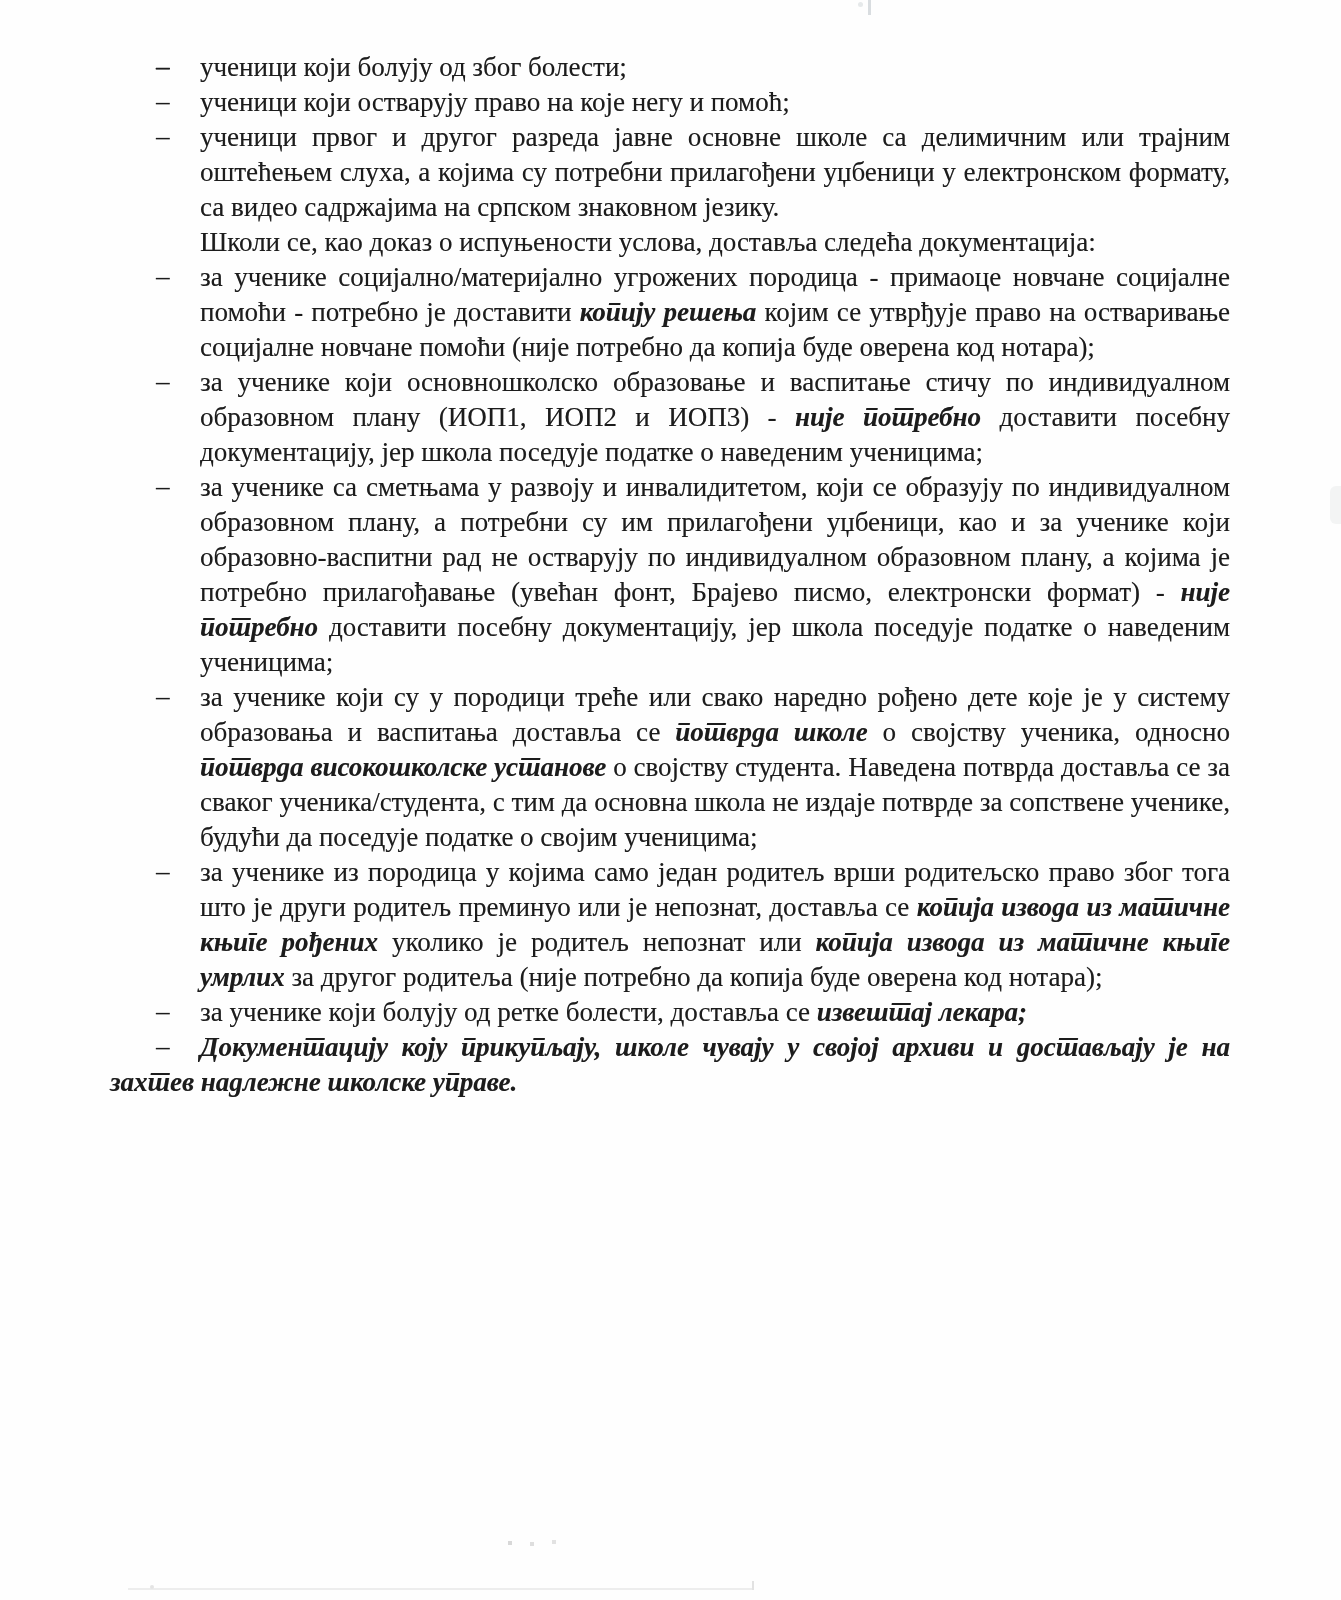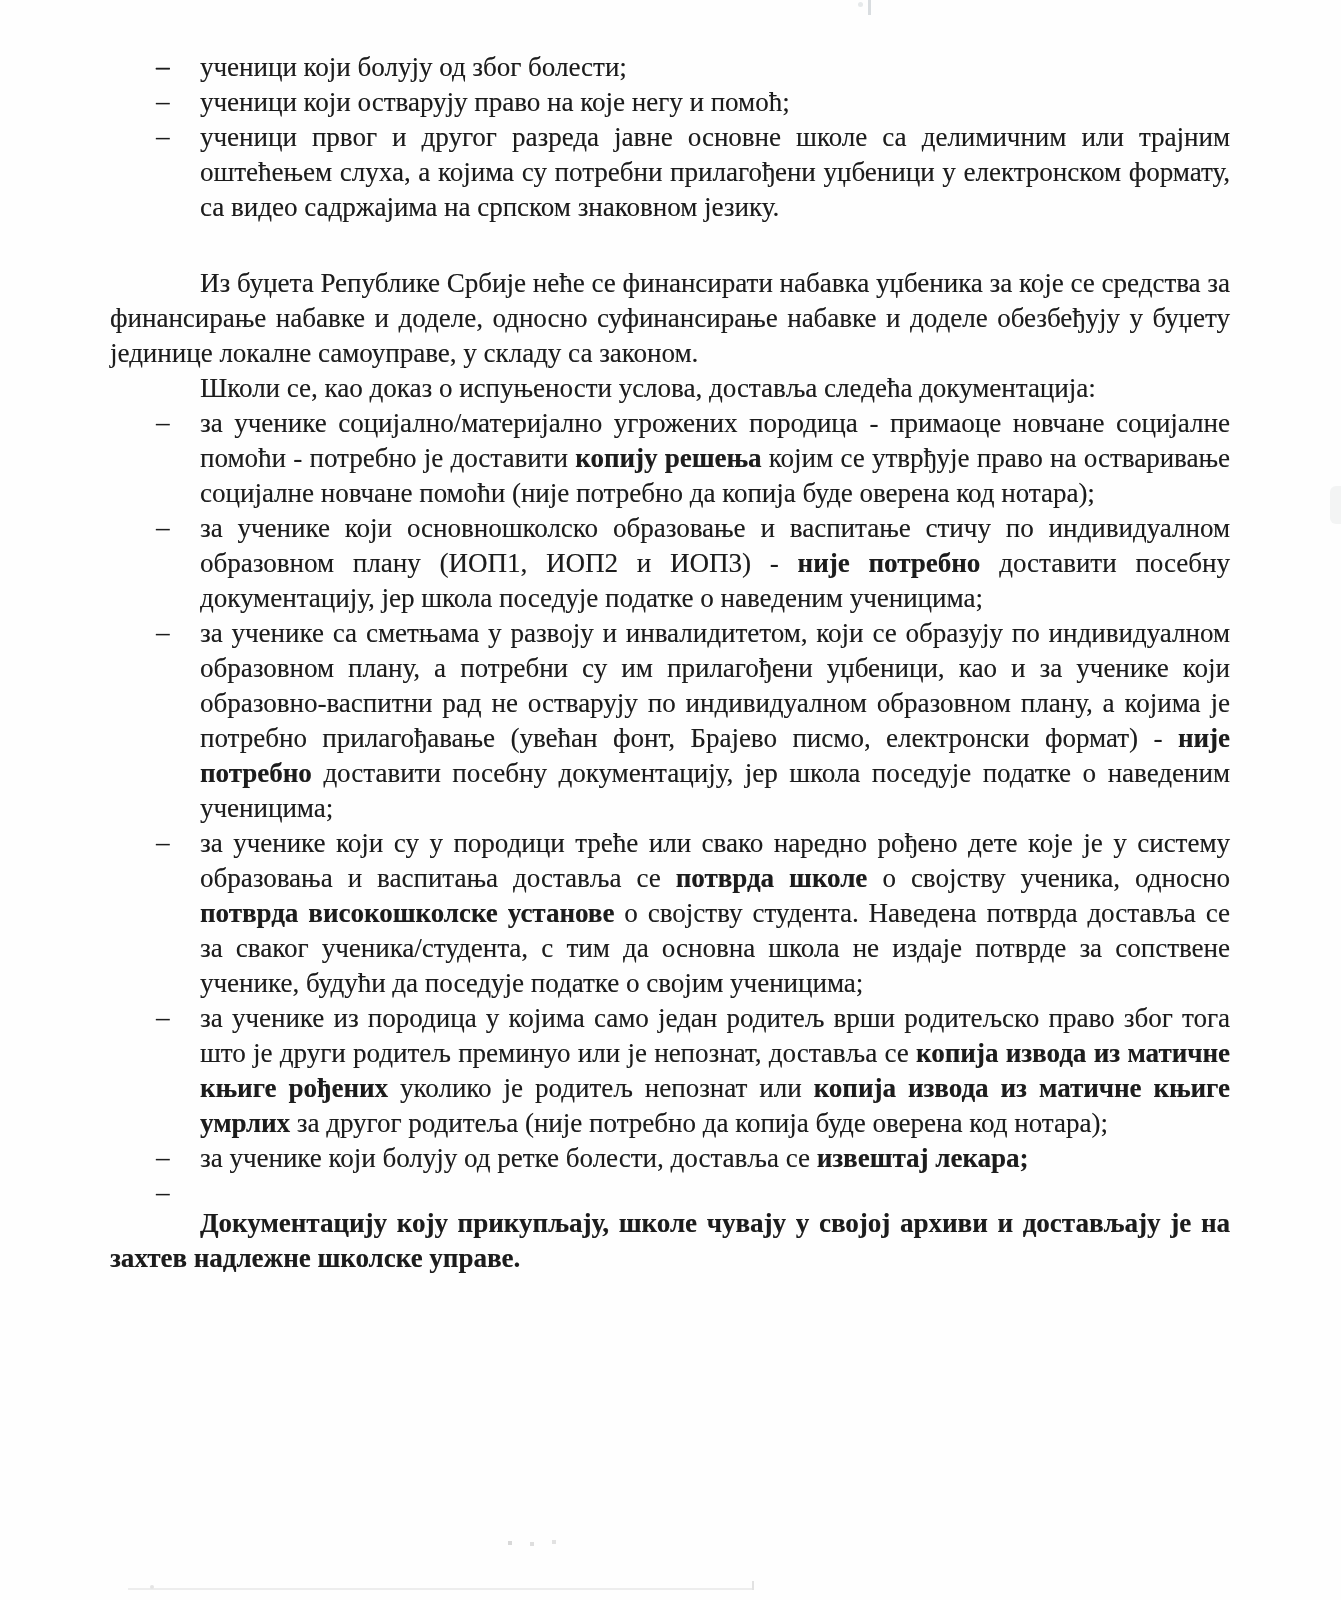--- a/index.html
+++ b/index.html
@@ -40,22 +40,22 @@
     left: 46px;
     top: -1px;
   }
   .para {
     margin: 0;
     text-align: justify;
     text-indent: 90px;
   }
   .para-budget  { margin-top: 41px; }
   .para-intro   { }
-  .para-archive { margin-top: 30px; }
-  .b { font-weight: bold; }
+  .para-archive { }
+  .b { font-weight: bold; font-style: italic; }
 
   
   .artifact { position: absolute; pointer-events: none; }
   .a-top-tick    { left: 868px; top: 0;      width: 3px;   height: 15px;  background: #d9dde0; }
   .a-top-dot     { left: 858px; top: 2px;    width: 5px;   height: 5px;   background: #e6e9ea; border-radius: 50%; }
   .a-right-patch { left: 1330px; top: 486px; width: 11px;  height: 38px;  background: #f3f4f4; border-radius: 6px 0 0 6px; }
   .a-bottom-dots { left: 508px; top: 1541px; width: 4px;   height: 4px;   background: #d8d8d8;
                    box-shadow: 22px 1px 0 #dedede, 44px -1px 0 #e2e2e2; }
   .a-bottom-line { left: 128px; top: 1588px; width: 625px; height: 2px;   background: #ededed; }
   .a-bottom-tick { left: 752px; top: 1581px; width: 2px;   height: 9px;   background: #e2e2e2; }
@@ -83,21 +83,20 @@
       <li class="bitem">
         <span class="dash">–</span>
         <span class="txt"><span>ученици који остварују право на које негу и помоћ;</span></span>
       </li>
       <li class="bitem">
         <span class="dash">–</span>
         <span class="txt"><span>ученици првог и другог разреда јавне основне школе са делимичним или трајним оштећењем слуха, а којима су потребни прилагођени уџбеници у електронском формату, са видео садржајима на српском знаковном језику.</span></span>
       </li>
     </ul>
 
-    <p class="para para-budget"><span>Из буџета Републике Србије неће се финансирати набавка уџбеника за које се средства за финансирање набавке и доделе, односно суфинансирање набавке и доделе обезбеђују у буџету јединице локалне самоуправе, у складу са законом.</span></p>
 
     <p class="para para-intro"><span>Школи се, као доказ о испуњености услова, доставља следећа документација:</span></p>
 
     <ul class="blist">
       <li class="bitem">
         <span class="dash">–</span>
         <span class="txt"><span>за ученике социјално/материјално угрожених породица - примаоце новчане социјалне помоћи - потребно је доставити </span><span class="b">копију решења</span><span> којим се утврђује право на остваривање социјалне новчане помоћи (није потребно да копија буде оверена код нотара);</span></span>
       </li>
       <li class="bitem">
         <span class="dash">–</span>

